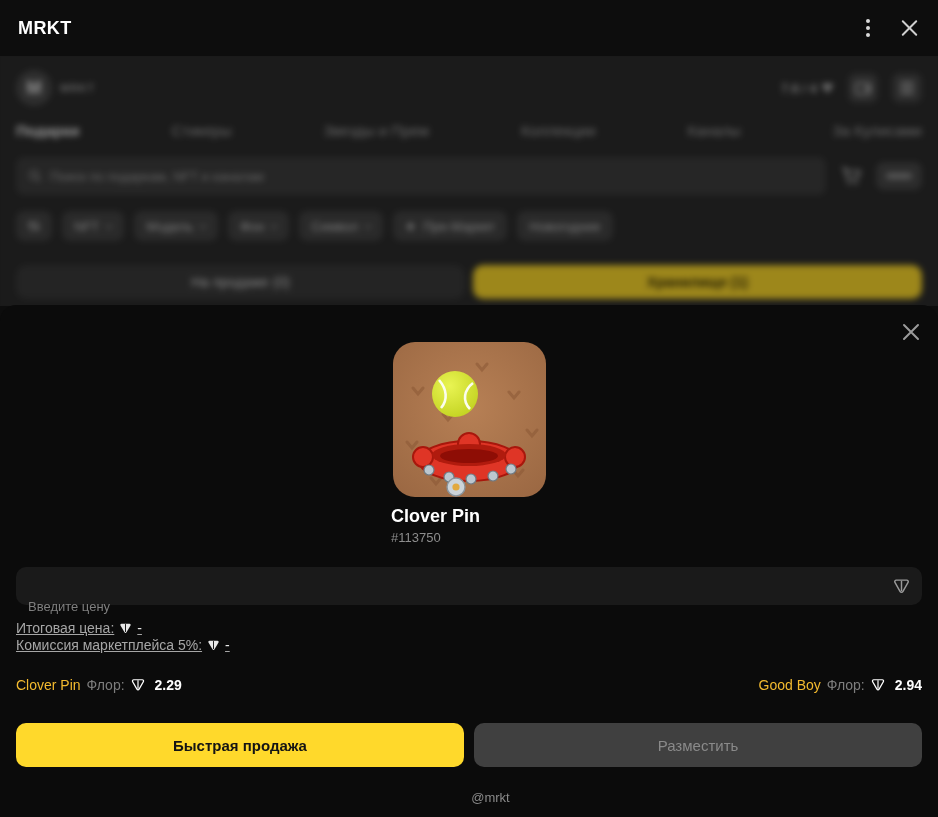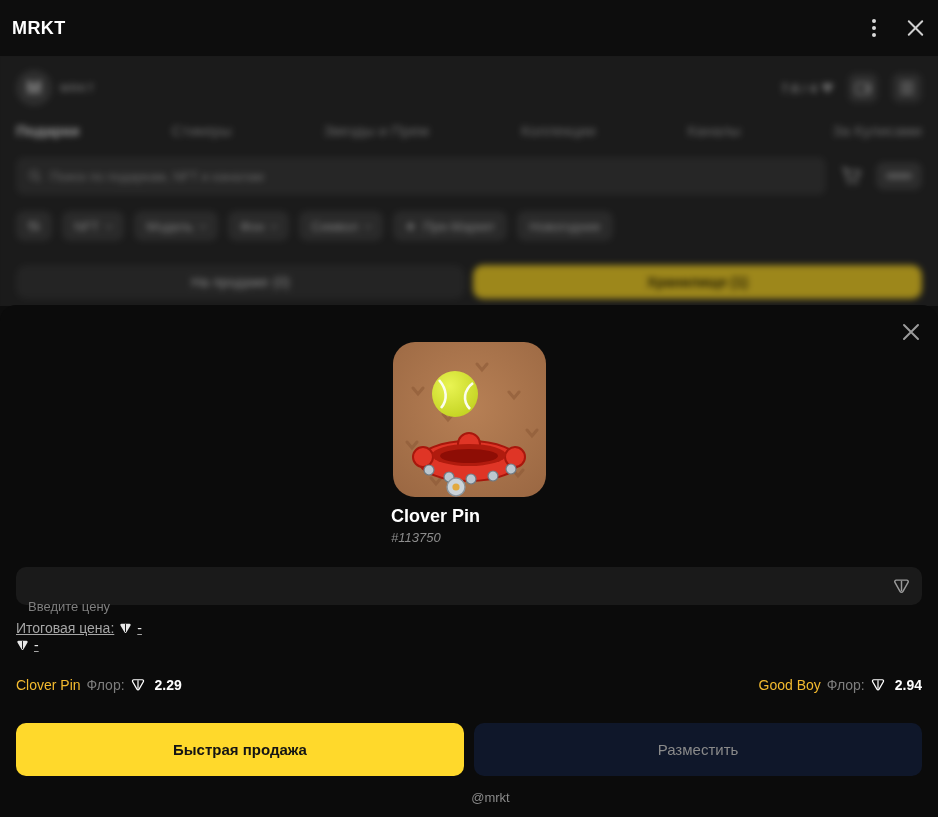--- a/index.html
+++ b/index.html
@@ -8,21 +8,21 @@
     position:relative; overflow:hidden;
     background:#0d0d0d;
     font-family:"Liberation Sans", sans-serif;
     -webkit-font-smoothing:antialiased;
   }
 
   
   .topbar {
     position:absolute; top:0; left:0; right:0; height:56px;
     background:#0d0d0d; display:flex; align-items:center;
-    padding:0 12px; z-index:30;
+    padding:0 18px; z-index:30;
   }
   .topbar-title { color:#ffffff; font-size:18px; font-weight:bold; letter-spacing:.4px; }
   .topbar-actions { margin-left:auto; display:flex; align-items:center; gap:26px; }
   .kebab { display:flex; flex-direction:column; gap:3px; padding:4px; cursor:pointer; }
   .kebab i { width:4px; height:4px; border-radius:50%; background:#d9d9d9; }
   .xclose { width:20px; height:20px; position:relative; cursor:pointer; }
   .xclose::before,.xclose::after{
     content:""; position:absolute; left:-1px; top:9px; width:21px; height:2px;
     background:#cfcfcf; border-radius:1px;
   }
@@ -75,45 +75,45 @@
   .modal {
     position:absolute; left:0; right:0; top:305px; bottom:0; z-index:40;
     background:#0b0b0b; border-radius:16px 16px 0 0;
   }
   .modal-close { position:absolute; top:16px; right:16px; cursor:pointer; color:#9b9b9b; }
 
   .item-img { width:153px; height:155px; margin:37px auto 0; border-radius:22px;
     overflow:hidden; display:block; }
   .item-meta { width:156px; margin:9px auto 0; }
   .item-name { color:#ffffff; font-size:18px; font-weight:bold; }
-  .item-number { color:#8d8d8d; font-size:13px; margin-top:3px;font-style:italic; }
+  .item-number { color:#8d8d8d; font-size:13px; margin-top:3px; }
 
   .price-row { margin:22px 16px 0; height:38px; background:#1a1a1a; border-radius:10px;
     display:flex; align-items:center; padding:0 12px; }
   .price-row input { flex:1; background:transparent; border:none; outline:none;
     color:#e4e4e4; font-size:13px; font-family:"Liberation Sans",sans-serif;margin-top:40px; }
   .price-row input::placeholder { color:#7f7f7f; }
 
   .summary { margin:15px 16px 0; font-size:14px; color:#a6a6a6; }
   .summary-row { display:flex; align-items:center; gap:5px; line-height:17px;text-decoration:underline; }
   .summary-val { color:#e8e8e8; }
 
   .floors { position:absolute; left:16px; right:16px; top:372px;
     display:flex; justify-content:space-between; align-items:center; font-size:14px; }
   .floor-group { display:flex; align-items:center; gap:6px; }
   .floor-name { color:#f3ba2f; }
   .floor-label { color:#7d7d7d; }
   .floor-value { color:#ffffff; font-weight:bold; display:flex; align-items:center; gap:10px; }
 
   .action-row { position:absolute; left:16px; right:16px; top:418px; display:flex; gap:10px; }
-  .btn { flex:1; height:53px; border-radius:10px; border:none; cursor:pointer;
+  .btn { flex:1; height:44px; border-radius:10px; border:none; cursor:pointer;
     display:flex; align-items:center; justify-content:center; font-size:15px;
     font-family:"Liberation Sans",sans-serif; }
   .btn-quick { background:#ffd92b; color:#141414; font-weight:bold; }
-  .btn-place { background:#0f172a; color:#8a8a8a; }
+  .btn-place { background:#404040; color:#8a8a8a; }
 
   .modal-footer { position:absolute; left:0; right:0; bottom:12px; text-align:center;
     color:#8a8a8a; font-size:13px;margin-left:43px; }
 
   .ton { flex:none; }
 </style>
 </head>
 <body>
 
 <svg width="0" height="0" style="position:absolute">
@@ -303,20 +303,21 @@
 
   <div class="summary">
     <div class="summary-row">
       <span>Итоговая цена:</span>
       <svg class="ton" width="13" height="13" viewBox="0 0 28 28" style="color:#e8e8e8">
           <use href="#ton-filled"></use>
         </svg>
       <span class="summary-val">-</span>
     </div>
     <div class="summary-row">
+      <span>Комиссия маркетплейса 5%:</span>
       <svg class="ton" width="13" height="13" viewBox="0 0 28 28" style="color:#e8e8e8">
           <use href="#ton-filled"></use>
         </svg>
       <span class="summary-val">-</span>
     </div>
   </div>
 
   <div class="floors">
     <div class="floor-group">
       <span class="floor-name">Clover Pin</span>

